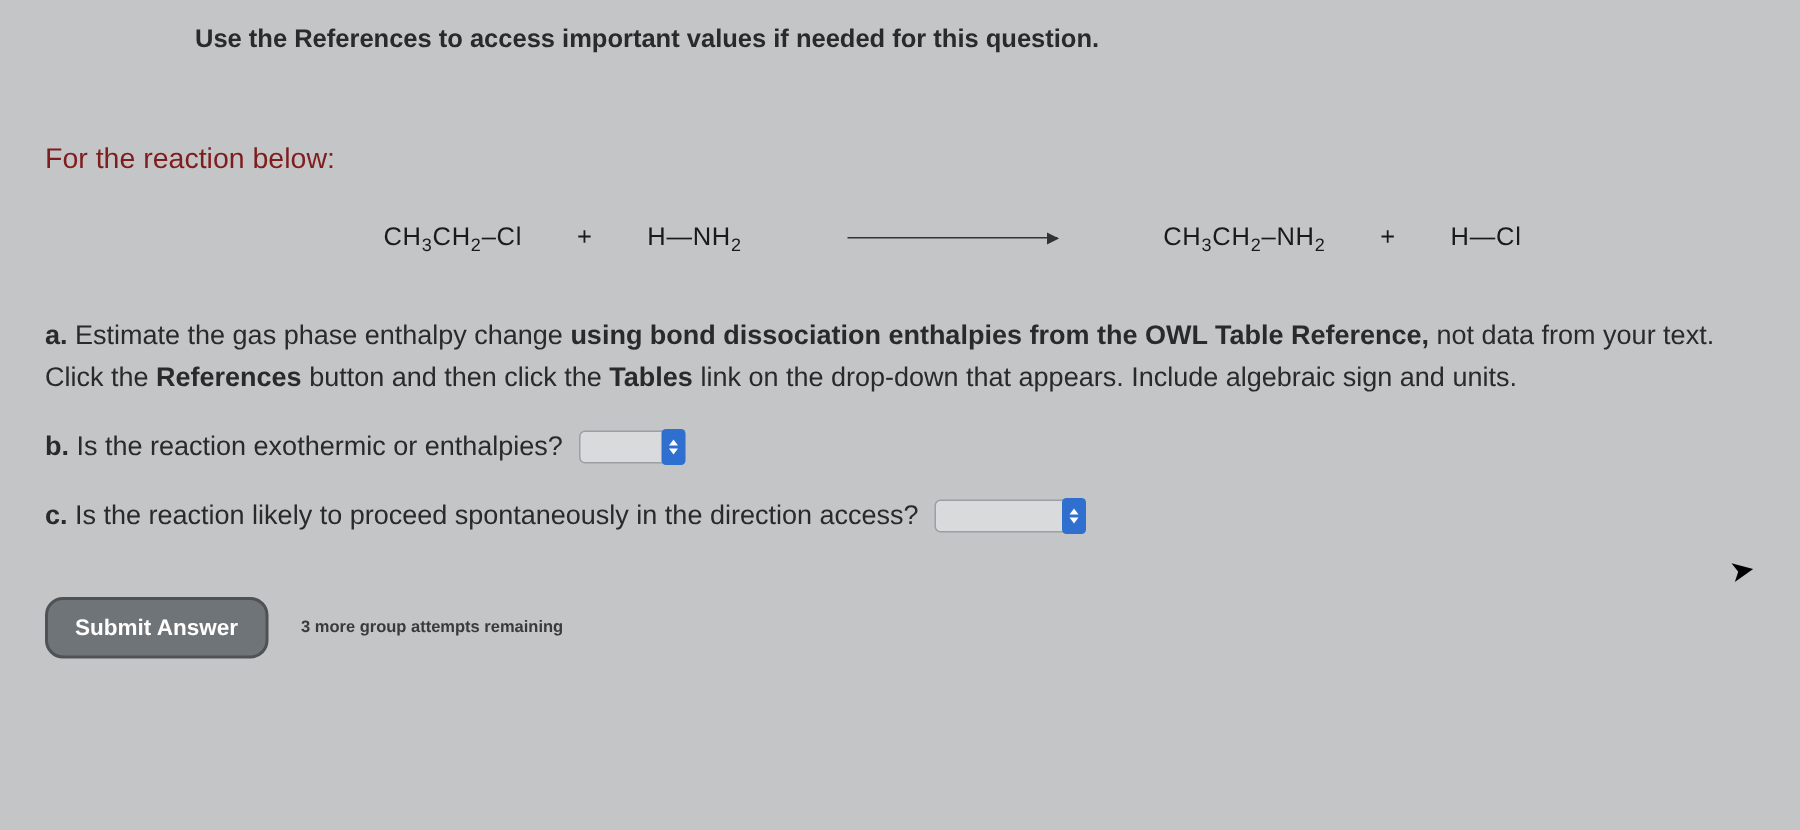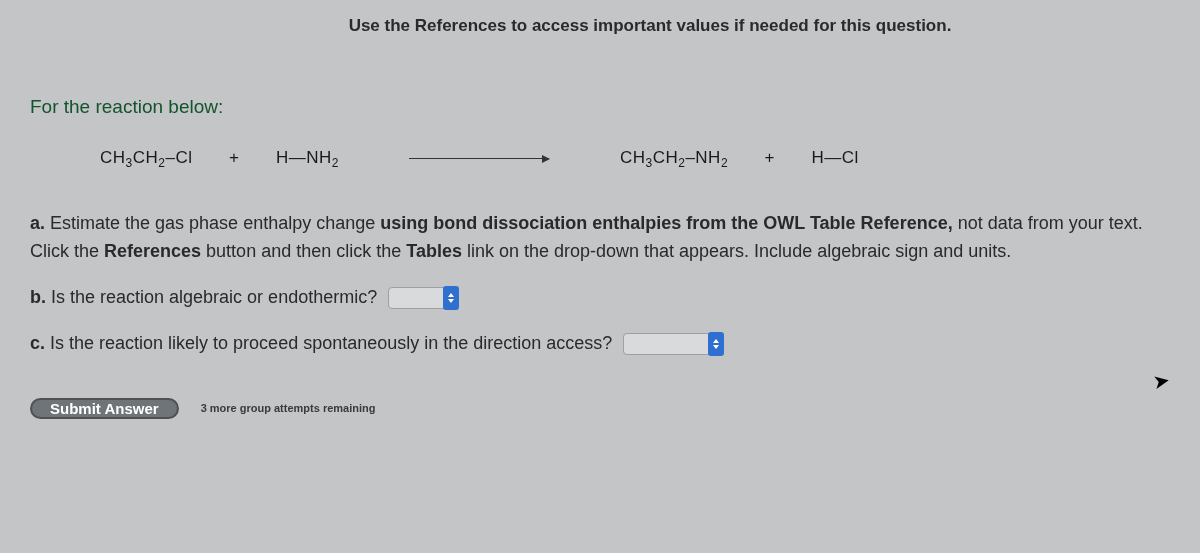--- a/index.html
+++ b/index.html
@@ -10,34 +10,33 @@
     height: 553px;
     background: #c3c5c6;
     font-family: Arial, Helvetica, sans-serif;
     color: #1a1a1a;
     position: relative;
   }
   .container {
     padding: 16px 30px 0 30px;
   }
   .top-instruction {
-    text-align: center;
     font-weight: bold;
     font-size: 17px;
     color: #2a2a2a;
     margin-bottom: 60px;
     margin-left: 100px;
   }
   .intro {
     font-size: 19px;
-    color: #14532d;
+    color: #7f1d1d;
     margin-bottom: 30px;
   }
   .reaction-line {
-    text-align: left;
+    text-align: center;
     font-size: 17px;
     margin-bottom: 40px;
     letter-spacing: 0.5px;
     white-space: nowrap;
     padding-left: 70px;
   }
   .reaction-line sub { font-size: 12px; }
   .arrow {
     display: inline-block;
     width: 140px;
@@ -104,21 +103,21 @@
     margin-top: 40px;
     display: flex;
     align-items: center;
     gap: 22px;
   }
   .btn {
     background: #6f7478;
     color: #fff;
     font-weight: bold;
     font-size: 15px;
-    padding: 0 18px;
+    padding: 10px 18px;
     border: 2px solid #4e5255;
     border-radius: 12px;
     cursor: pointer;
   }
   .attempts {
     font-weight: bold;
     font-size: 11px;
     color: #3a3a3a;
   }
   .cursor {
@@ -153,21 +152,21 @@
     <span>+</span>
     <span class="gap"></span>
     <span><span>H</span>—<span>Cl</span></span>
   </div>
 
   <div class="part">
     <span class="lbl">a.</span><span> Estimate the gas phase enthalpy change </span><span class="bold">using bond dissociation enthalpies from the OWL Table Reference,</span><span> not data from your text. Click the </span><span class="bold">References</span><span> button and then click the </span><span class="bold">Tables</span><span> link on the drop-down that appears. Include algebraic sign and units.</span>
   </div>
 
   <div class="part">
-    <span class="lbl">b.</span><span> Is the reaction algebraic or endothermic?</span>
+    <span class="lbl">b.</span><span> Is the reaction exothermic or enthalpies?</span>
     <span class="answer-select"><span class="spinner"></span></span>
   </div>
 
   <div class="part">
     <span class="lbl">c.</span><span> Is the reaction likely to proceed spontaneously in the direction access?</span>
     <span class="answer-select answer-select-wide"><span class="spinner"></span></span>
   </div>
 
   <div class="button-row">
     <div class="btn">Submit Answer</div>

